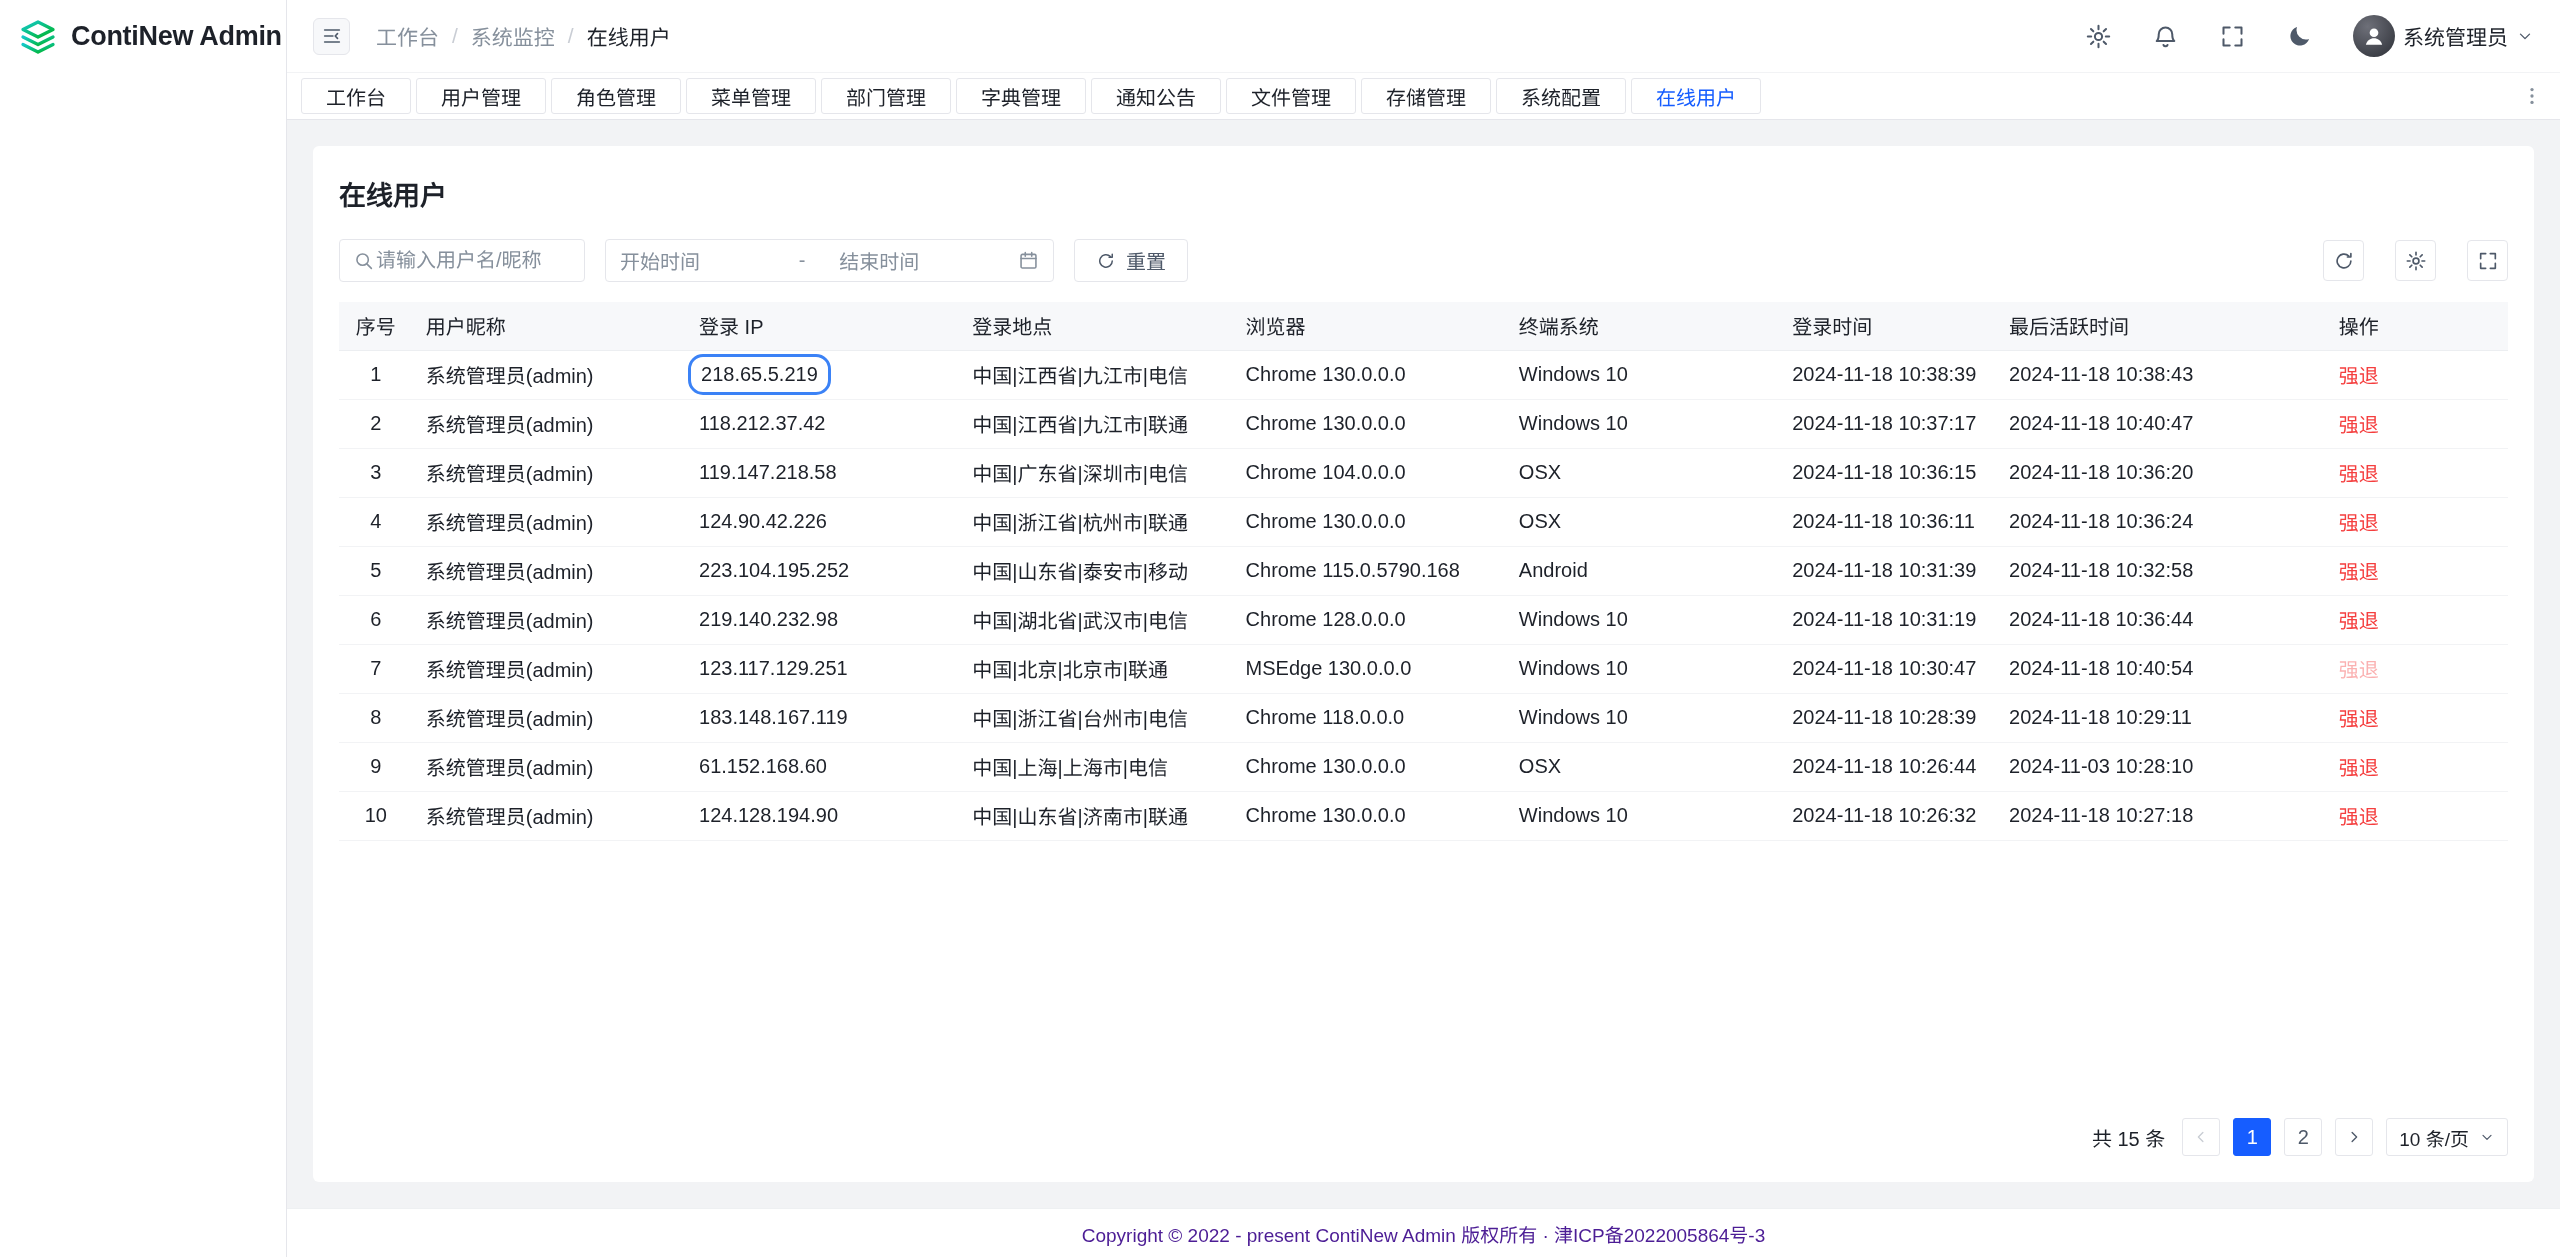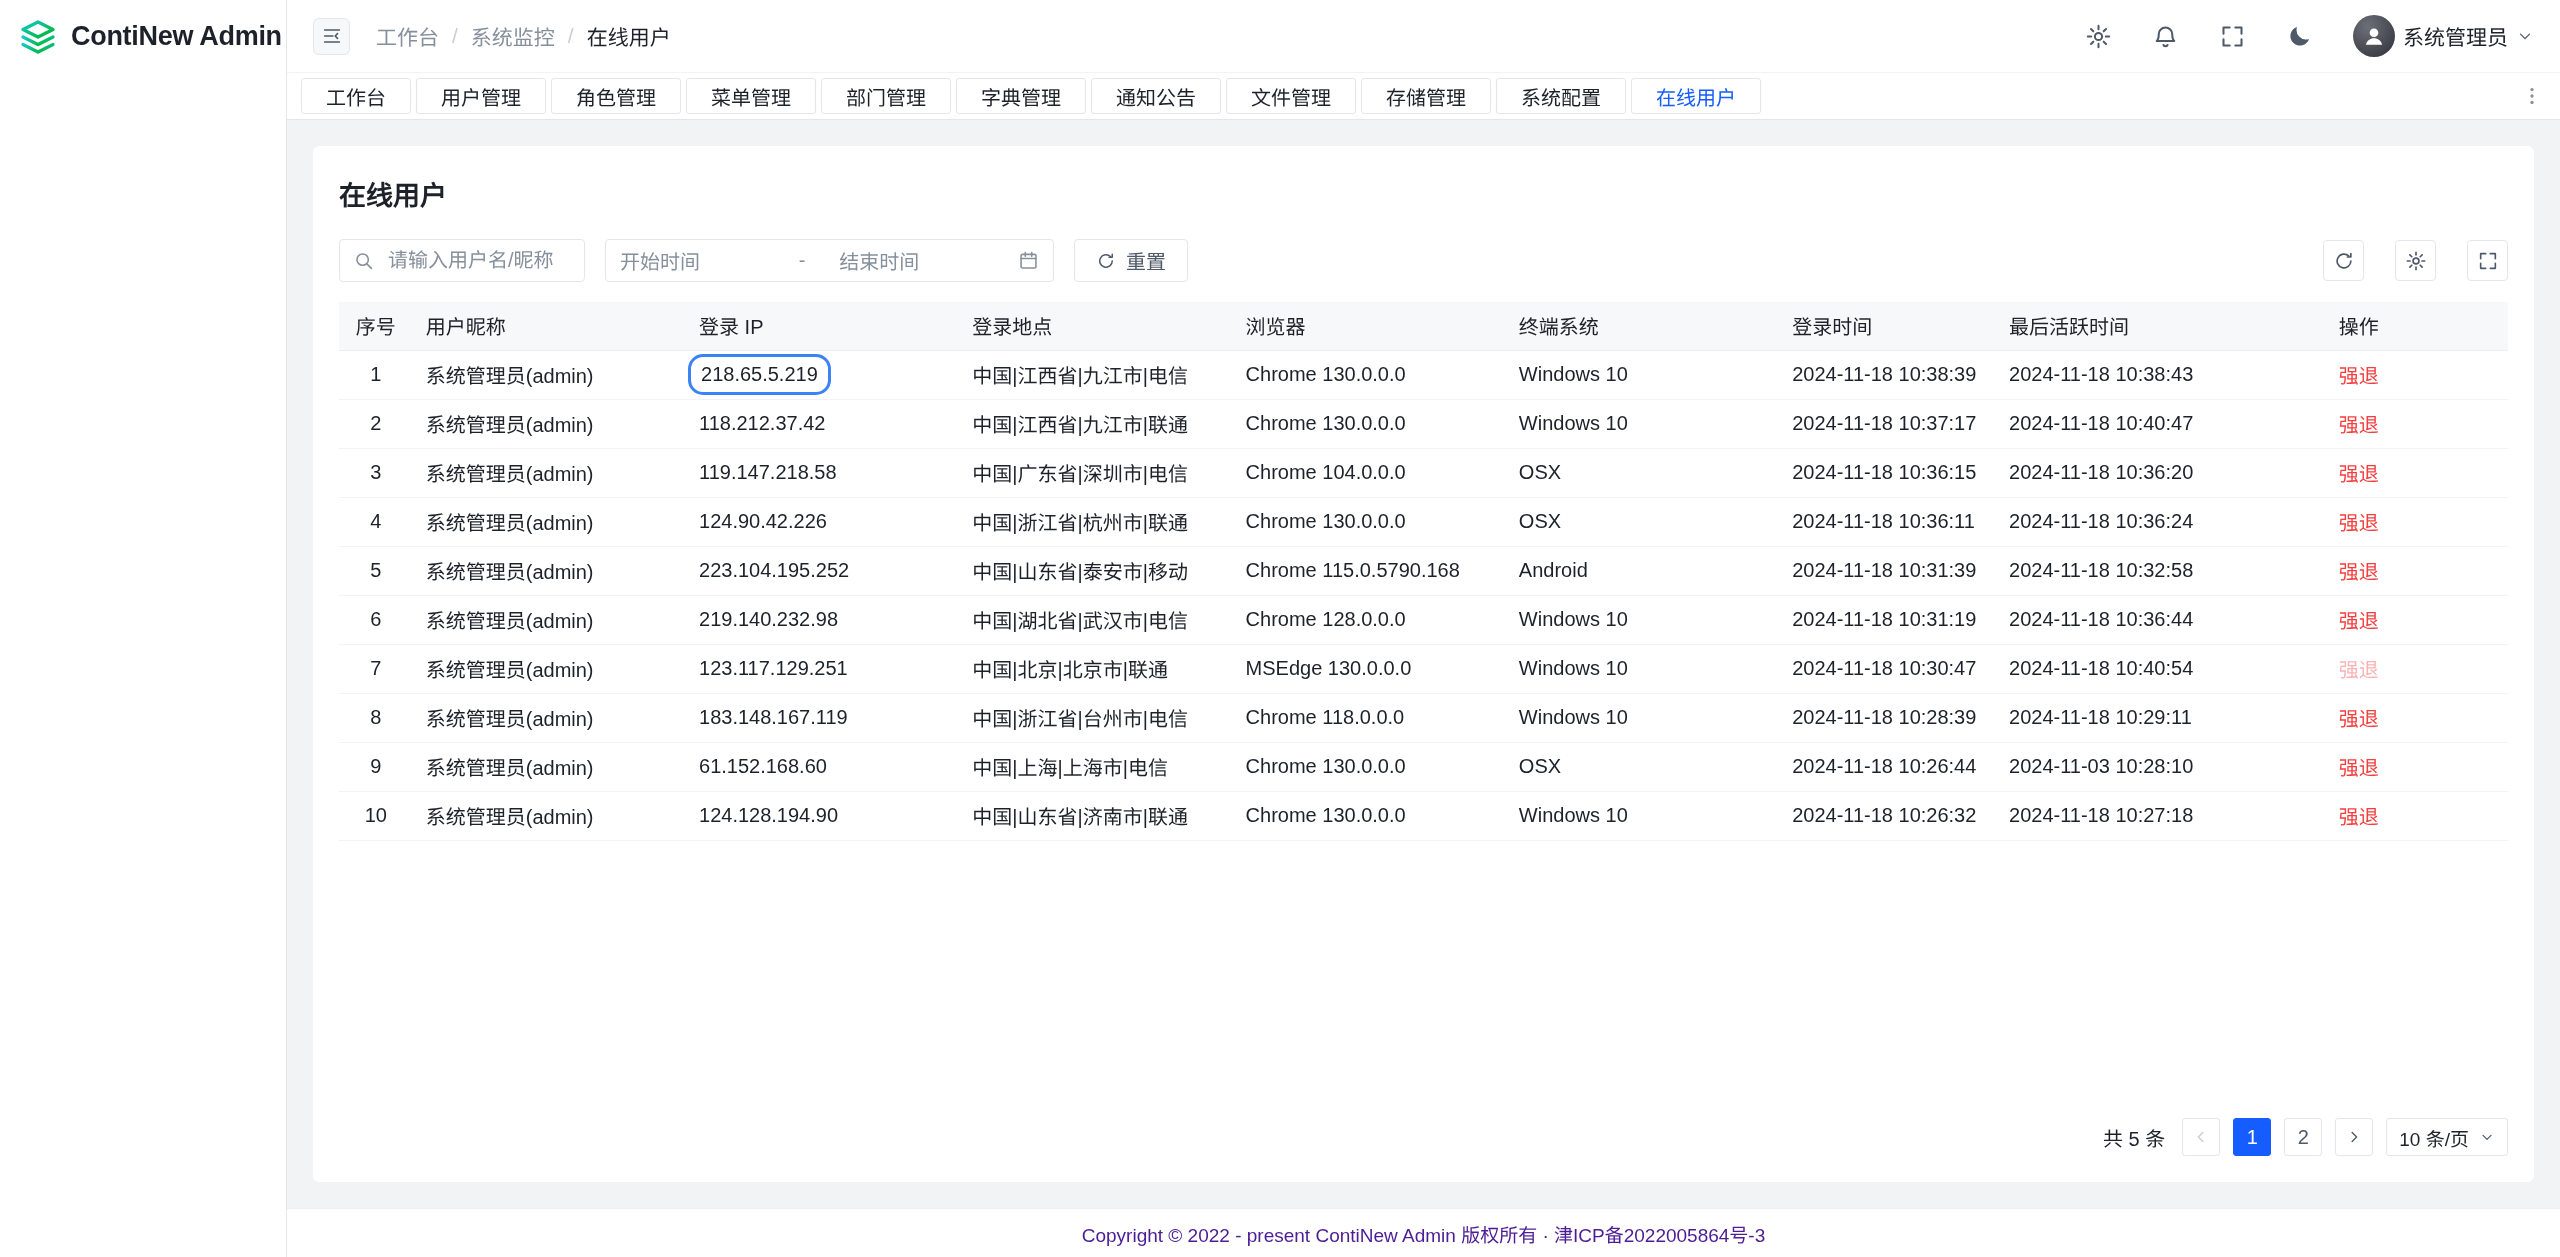--- a/index.html
+++ b/index.html
@@ -46,21 +46,21 @@
   .tab{height:36px;display:flex;align-items:center;padding:0 24px;border:1px solid #e5e6eb;background:#fff;font-size:20px;color:#1d2129;margin-right:5px;border-radius:3px;cursor:pointer;white-space:nowrap}
   .tab.active{color:#165dff}
   .tab-more{margin-left:auto;color:#86909c;width:28px;height:28px;display:flex;align-items:center;justify-content:center;cursor:pointer}
   .tab-more svg{width:22px;height:22px}
 
   
   .content{flex:1;padding:26px;min-height:0;display:flex}
   .card{flex:1;background:#fff;border-radius:6px;padding:20px 26px 26px;display:flex;flex-direction:column;min-height:0}
   .page-title{font-size:27px;font-weight:600;margin:8px 0 26px}
   .toolbar{display:flex;align-items:center;gap:20px;margin-bottom:20px}
-  .search-box{width:246px;height:43px;border:1px solid #e5e6eb;border-radius:4px;display:flex;align-items:center;gap:14px;padding:0 13px;color:#86909c;background:#fff}
+  .search-box{width:246px;height:43px;border:1px solid #e5e6eb;border-radius:4px;display:flex;align-items:center;gap:2px;padding:0 13px;color:#86909c;background:#fff}
   .search-box .svgi{width:21px;height:21px;flex:none}
   .search-box input{border:none;outline:none;flex:1;font-size:20px;color:#1d2129;font-family:inherit;min-width:0;background:transparent}
   .search-box input::placeholder{color:#86909c}
   .date-range{width:449px;height:43px;border:1px solid #e5e6eb;border-radius:4px;display:flex;align-items:center;padding:0 14px;gap:14px;color:#86909c;background:#fff;cursor:pointer}
   .date-range .ph{flex:1;font-size:20px;white-space:nowrap}
   .date-range .dsep{flex:none;margin-right:20px}
   .date-range .svgi{width:21px;height:21px;flex:none}
   .reset-btn{height:43px;border:1px solid #e5e6eb;background:#fff;border-radius:4px;display:flex;align-items:center;gap:10px;padding:0 21px;font-size:20px;color:#4e5969;cursor:pointer;font-family:inherit}
   .reset-btn .svgi{width:20px;height:20px}
   .toolbar-spacer{flex:1}
@@ -453,21 +453,21 @@
                   <td>Windows 10</td>
                   <td>2024-11-18 10:26:32</td>
                   <td>2024-11-18 10:27:18</td>
                   <td><a class="kick-link">强退</a></td>
                 </tr>
               </tbody>
           </table>
         </div>
 
         <div class="pagination">
-          <span class="pg-total">共 5 条</span>
+          <span class="pg-total">共 15 条</span>
           <div class="pg-btn prev">
             <svg class="svgi" viewBox="0 0 24 24">
                 <path d="M14.5 6l-6 6 6 6"></path>
               </svg>
           </div>
           <div style="display:flex;gap:13px">
               <button class="page-btn active">1</button>
               <button class="page-btn">2</button>
             </div>
           <div class="pg-btn">

